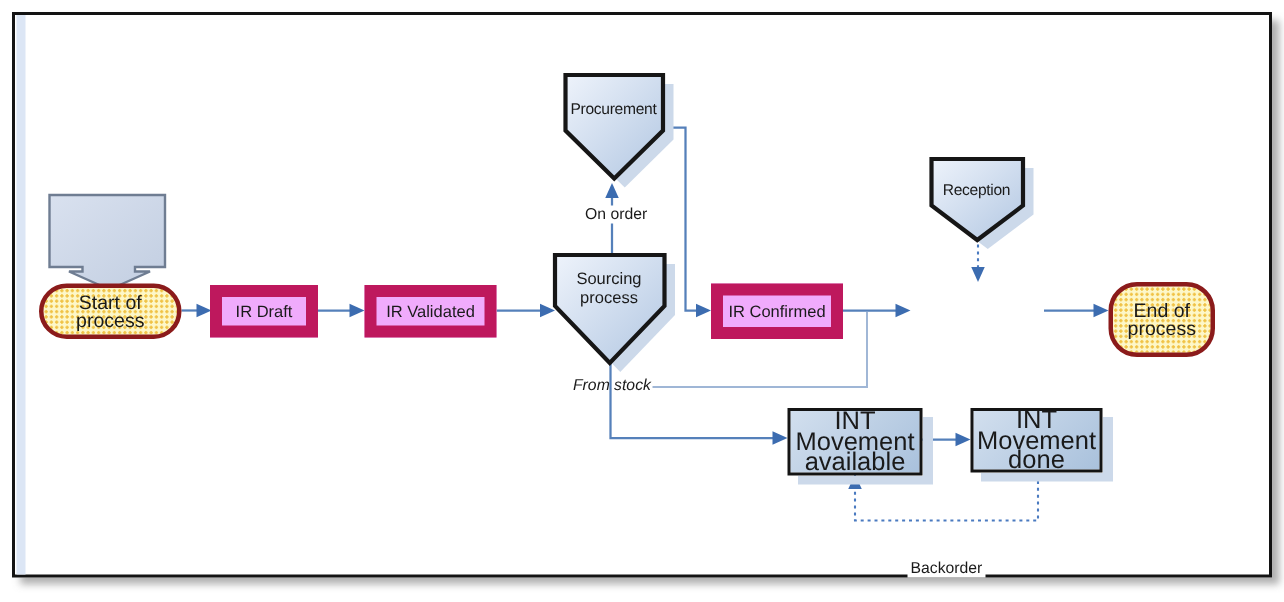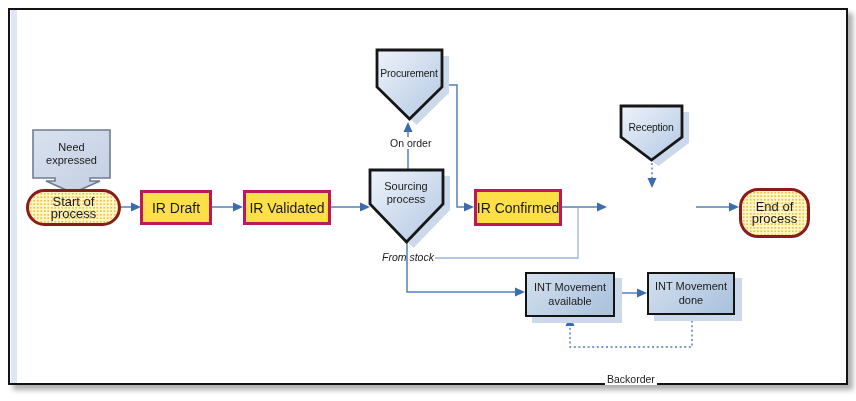--- a/index.html
+++ b/index.html
@@ -8,27 +8,27 @@
     font-family:"Liberation Sans",sans-serif;color:#1a1a1a;background:#ffffff;
   }
   .frame{
     position:absolute;left:8px;top:8px;width:836px;height:373px;
     background:#ffffff;border:2.5px solid #131313;
     box-shadow:5px 5px 5px rgba(110,110,110,.55);
   }
   .stripe{position:absolute;left:1px;top:0;bottom:0;width:6px;background:#dce6f5;}
   svg.layer{position:absolute;left:0;top:0;width:856px;height:401px;}
   .node{position:absolute;box-sizing:border-box;display:flex;align-items:center;justify-content:center;text-align:center;}
-  .proc{border:3px solid #be185d;background:#fde047;font-size:14px;white-space:pre;}
+  .proc{border:8px solid #be185d;background:#f0abfc;font-size:11px;white-space:pre;}
   .oval{border:3.4px solid #8b1b1b;border-radius:19px;font-size:13px;line-height:12px;
         background-color:#fdf7c8;
         background-image:radial-gradient(#f0c245 0.9px, rgba(0,0,0,0) 1.05px);
         background-size:3.5px 3.5px;}
   .intbox{border:2.8px solid #141414;background:linear-gradient(135deg,#d2dfee 0%,#a9c1dc 100%);
-        box-shadow:7px 6px 0 #ccd9ea;font-size:11px;line-height:13.5px;}
+        box-shadow:7px 6px 0 #ccd9ea;font-size:17px;line-height:13.5px;}
   .shapelabel{position:absolute;text-align:center;font-size:11px;line-height:13px;}
   .flowlabel{position:absolute;font-size:10.5px;white-space:nowrap;}
   .wbg{background:#ffffff;padding:0 2px;}
   .small{font-size:10.4px;letter-spacing:-0.2px;}
 </style>
 </head>
 <body>
 
 <div id="canvas">
   <div class="frame">
@@ -112,23 +112,20 @@
     <span>IR Confirmed</span>
   </div>
 
   <div class="node intbox" style="left:525px;top:272px;width:90px;height:45px;">
     <span><span>INT Movement</span><br><span>available</span></span>
   </div>
   <div class="node intbox" style="left:647px;top:272px;width:88px;height:43px;">
     <span><span>INT Movement</span><br><span>done</span></span>
   </div>
 
-  <div class="shapelabel" style="left:33px;top:141px;width:77px;">
-    <span>Need</span><br><span>expressed</span>
-  </div>
   <div class="shapelabel small" style="left:376px;top:67px;width:66px;">
     <span>Procurement</span>
   </div>
   <div class="shapelabel" style="left:369px;top:180px;width:74px;">
     <span>Sourcing</span><br><span>process</span>
   </div>
   <div class="shapelabel small" style="left:620px;top:121px;width:62px;">
     <span>Reception</span>
   </div>
 

